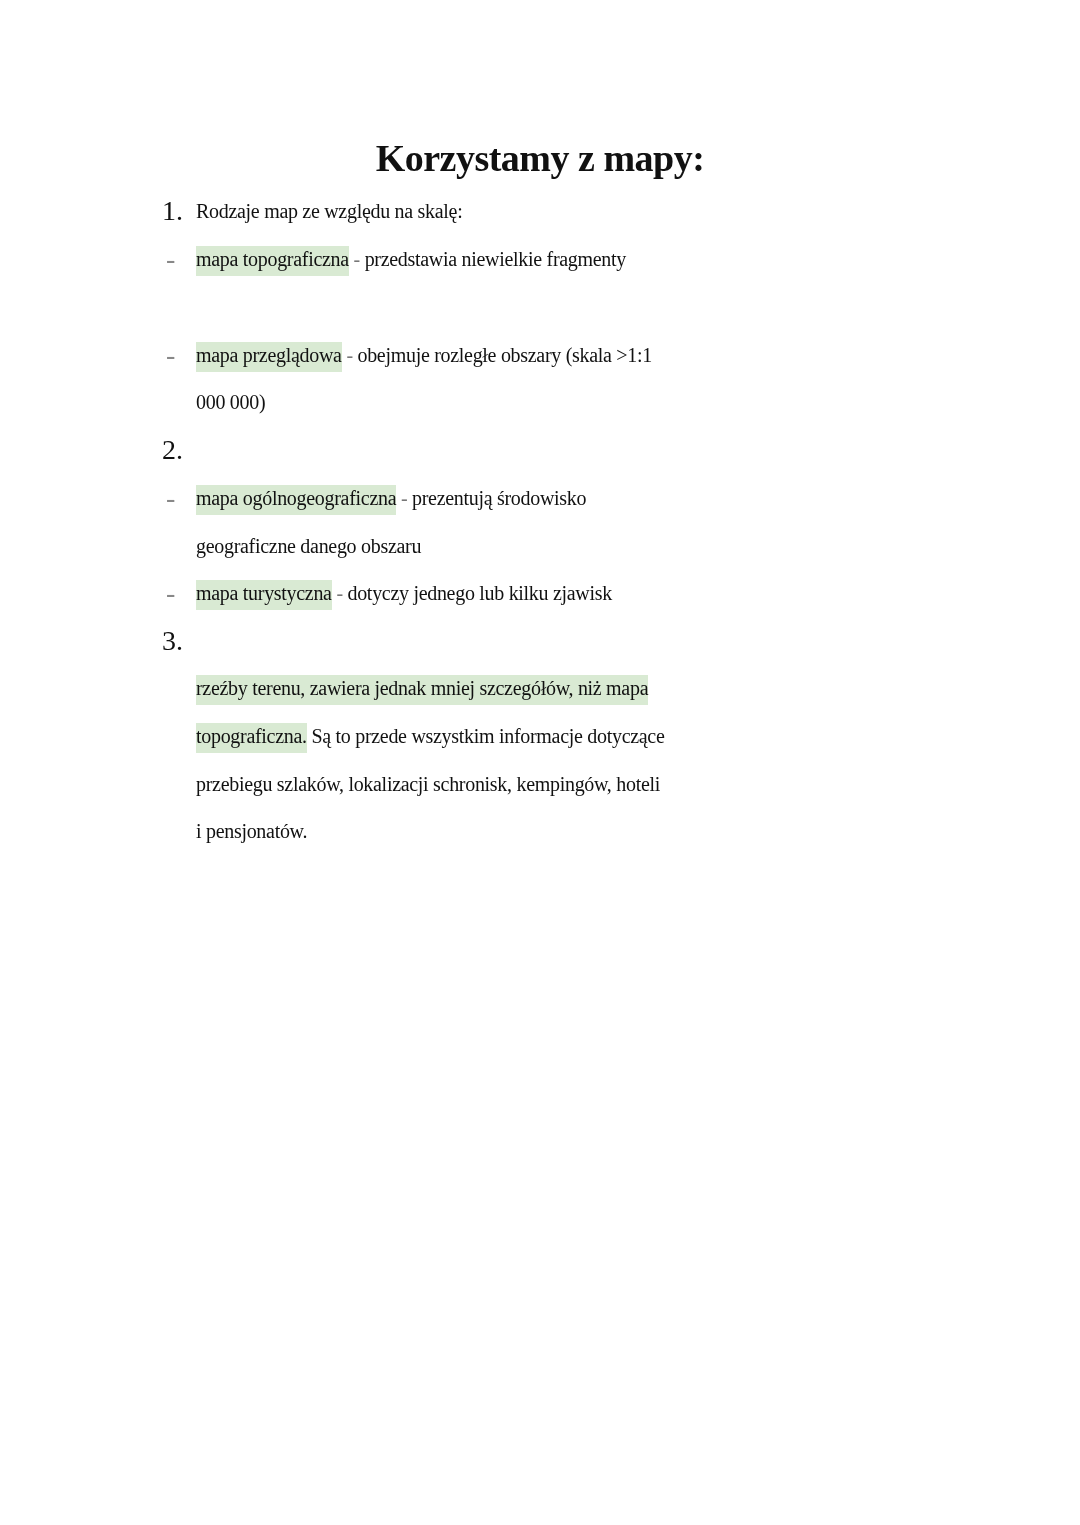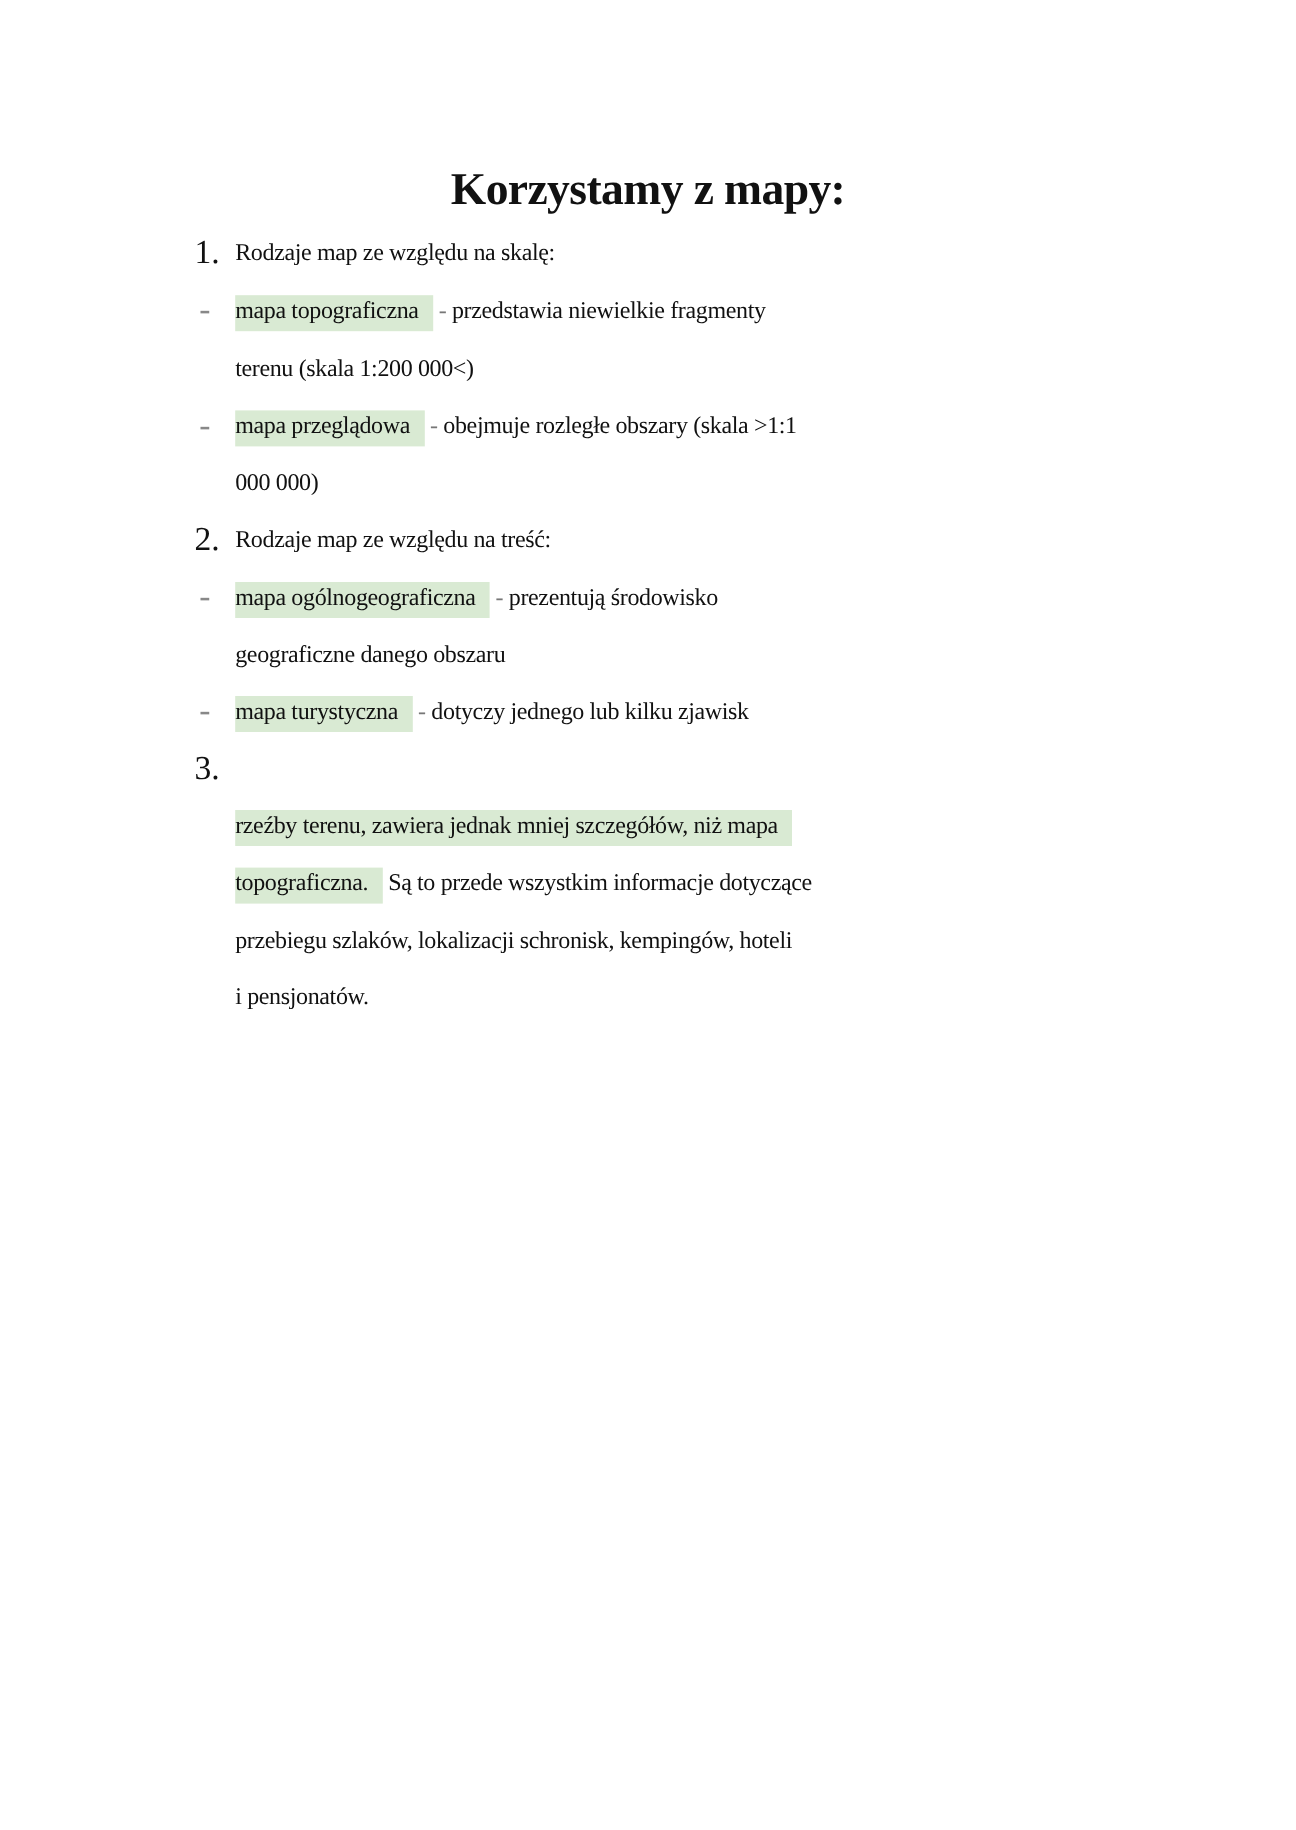--- a/index.html
+++ b/index.html
@@ -16,46 +16,44 @@
     }
     .line {
       position: absolute; left: 196px; font-size: 20px; line-height: 40px;
       white-space: nowrap; letter-spacing: -0.3px;
     }
     .marker {
       position: absolute; left: 162px; font-size: 28px; line-height: 40px;
     }
     .dash { color: #888888; left: 166px; }
     .sep { color: #777777; }
-    .hl { background: #d9ead3; padding: 2px 12px 6px 0; }
+    .hl { background: #d9ead3; padding: 2px 0 6px 0; }
   </style>
 </head>
 <body>
 
 <div class="page">
 
   <div class="title">Korzystamy z mapy:</div>
 
   <span class="marker" style="top:191px">1.</span>
   <div class="line" style="top:191px">Rodzaje map ze względu na skalę:</div>
 
   <span class="marker dash" style="top:239px">-</span>
   <div class="line" style="top:239px">
     <span class="hl">mapa topograficzna</span><span class="sep"> - </span><span>przedstawia niewielkie fragmenty</span>
   </div>
-  <div class="line" style="top:287px">terenu (skala 1:200 000&lt;)</div>
 
   <span class="marker dash" style="top:335px">-</span>
   <div class="line" style="top:335px">
     <span class="hl">mapa przeglądowa</span><span class="sep"> - </span><span>obejmuje rozległe obszary (skala &gt;1:1</span>
   </div>
   <div class="line" style="top:382px">000 000)</div>
 
   <span class="marker" style="top:430px">2.</span>
-  <div class="line" style="top:430px">Rodzaje map ze względu na treść:</div>
 
   <span class="marker dash" style="top:478px">-</span>
   <div class="line" style="top:478px">
     <span class="hl">mapa ogólnogeograficzna</span><span class="sep"> - </span><span>prezentują środowisko</span>
   </div>
   <div class="line" style="top:526px">geograficzne danego obszaru</div>
 
   <span class="marker dash" style="top:573px">-</span>
   <div class="line" style="top:573px">
     <span class="hl">mapa turystyczna</span><span class="sep"> - </span><span>dotyczy jednego lub kilku zjawisk</span>

